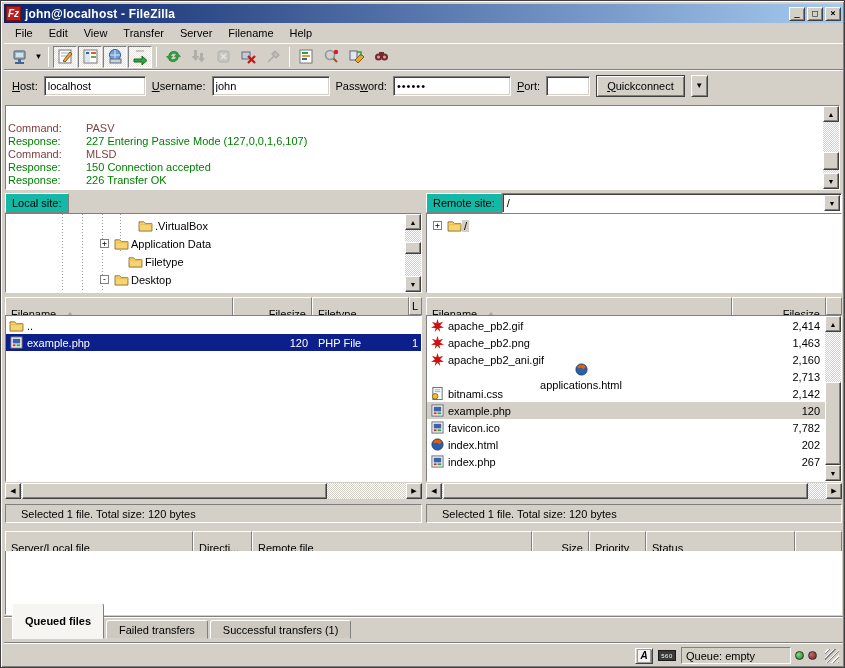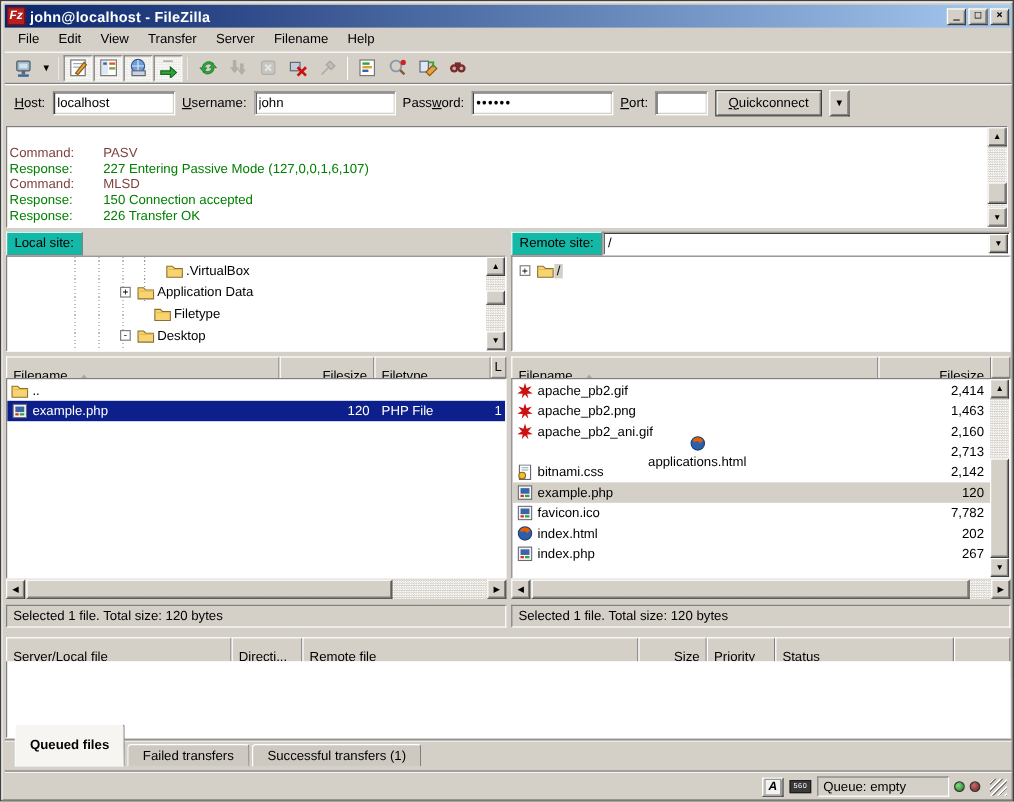--- a/index.html
+++ b/index.html
@@ -105,21 +105,21 @@
 
   .filelist { position:absolute; background:#fff; overflow:hidden; }
   .frow { position:absolute; height:17px; display:flex; align-items:center; width:100%; }
   .frow .fname { display:flex; align-items:center; gap:3px; padding-left:2px; flex:none; }
   .frow.sel-active { background:#0c1f8a; color:#fff; }
   .frow.sel-inactive { background:#d4d0c8; }
   .cell { flex:none; padding:0 5px; white-space:nowrap; overflow:hidden; }
   .cell.right { text-align:right; }
   .icon16 { width:16px; height:14px; flex:none; display:flex; align-items:center; justify-content:center; }
 
-  .status-line { position:absolute; height:19px; display:flex; align-items:center; padding:0 5px;
+  .status-line { position:absolute; height:19px; display:flex; align-items:center; padding:0 15px;
                  border:1px solid; border-color:#808080 #fff #fff #808080; background:#d4d0c8; }
 
   
   .queue-head { position:absolute; left:4px; top:530px; width:837px; height:20px; display:flex; }
   .queue-body { position:absolute; left:4px; top:550px; width:837px; height:64px; background:#fff;
                 border:1px solid; border-color:#808080 #fff #fff #808080; border-top:none; }
 
   
   .tabsrow { position:absolute; left:3px; top:615px; width:839px; height:23px;
              border-top:1px solid #808080; box-shadow:0 1px 0 #fff inset; padding:2px 0 0 8px; display:flex; align-items:flex-end; }

